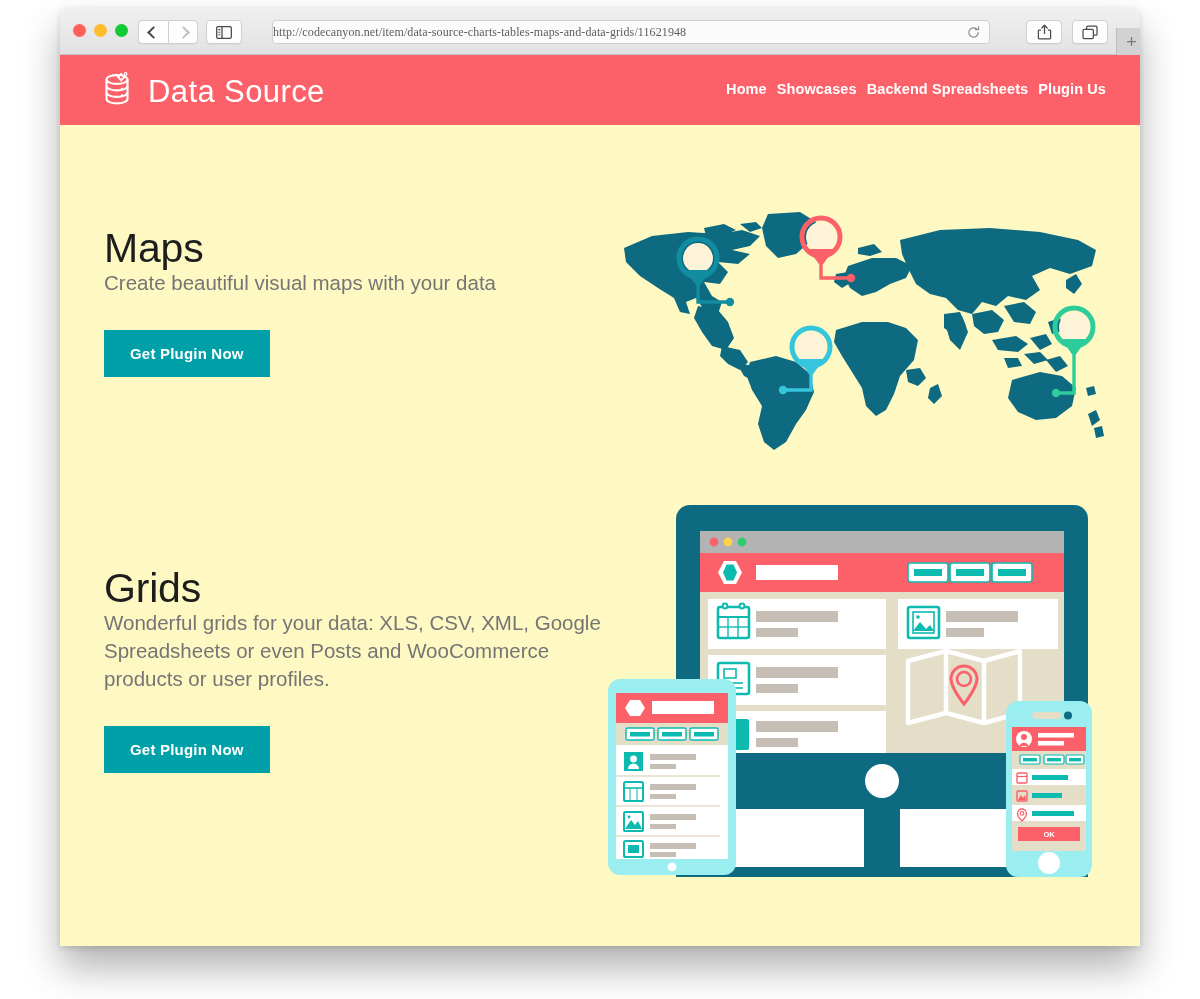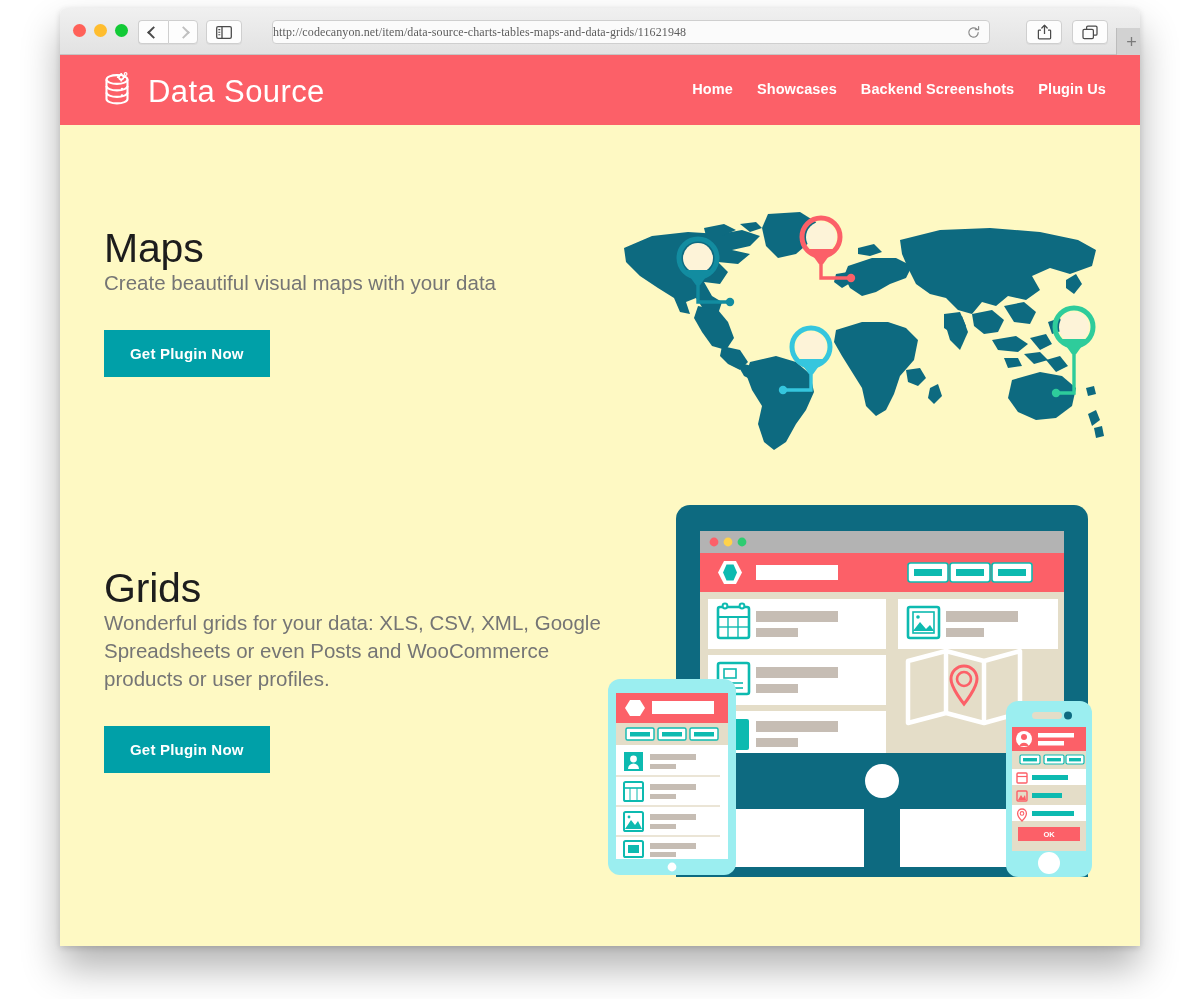--- a/index.html
+++ b/index.html
@@ -103,21 +103,21 @@
     justify-content: space-between;
     padding: 0 34px 0 41px;
   }
   .brand { display: flex; align-items: flex-end; gap: 13px; }
   .brand-name {
     color: #ffffff;
     font-size: 31px;
     font-weight: 400;
     letter-spacing: .4px;
   }
-  .site-nav { display: flex; align-items: flex-end; gap: 24px; padding-bottom: 2px; }
+  .site-nav { display: flex; align-items: flex-end; gap: 10px; padding-bottom: 2px; }
   .nav-link {
     color: #ffffff;
     font-size: 14.5px;
     font-weight: bold;
     letter-spacing: .1px;
     white-space: nowrap;
   }
 
   
   .page-body { background: #fef9c3; height: 821px; position: relative; }
@@ -234,21 +234,21 @@
           <circle cx="24.6" cy="4.0" r="1.9"></circle>
           <circle cx="24.6" cy="4.0" r="0.8" fill="#fc6068"></circle>
         </g>
       </svg>
       <span class="brand-name">Data Source</span>
     </div>
 
     <nav class="site-nav">
       <a class="nav-link">Home</a>
       <a class="nav-link">Showcases</a>
-      <a class="nav-link">Backend Screenshots</a>
+      <a class="nav-link">Backend Spreadsheets</a>
       <a class="nav-link">Plugin Us</a>
     </nav>
   </div>
 
   <div class="page-body">
 
     <div class="section" id="sec-maps">
       <div class="sec-text">
         <h1 class="sec-title">Maps</h1>
         <p class="sec-desc">Create beautiful visual maps with your data</p>

